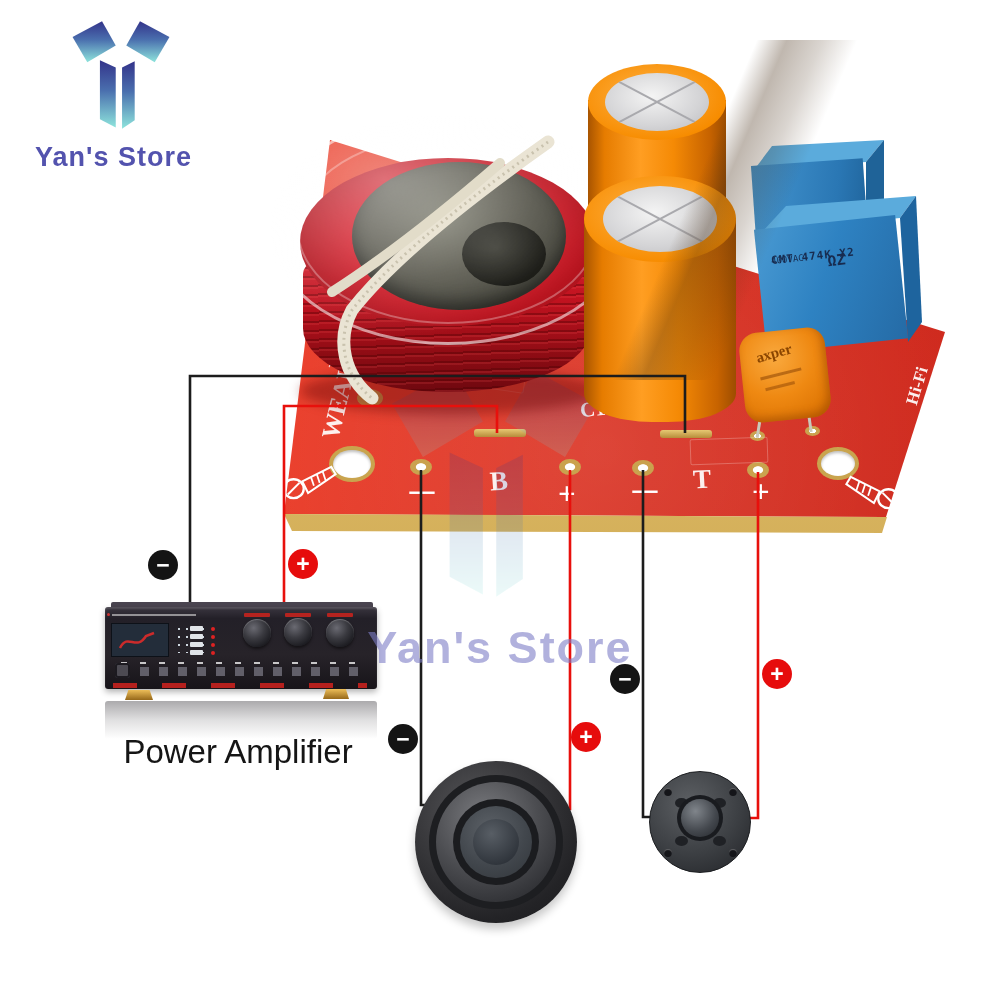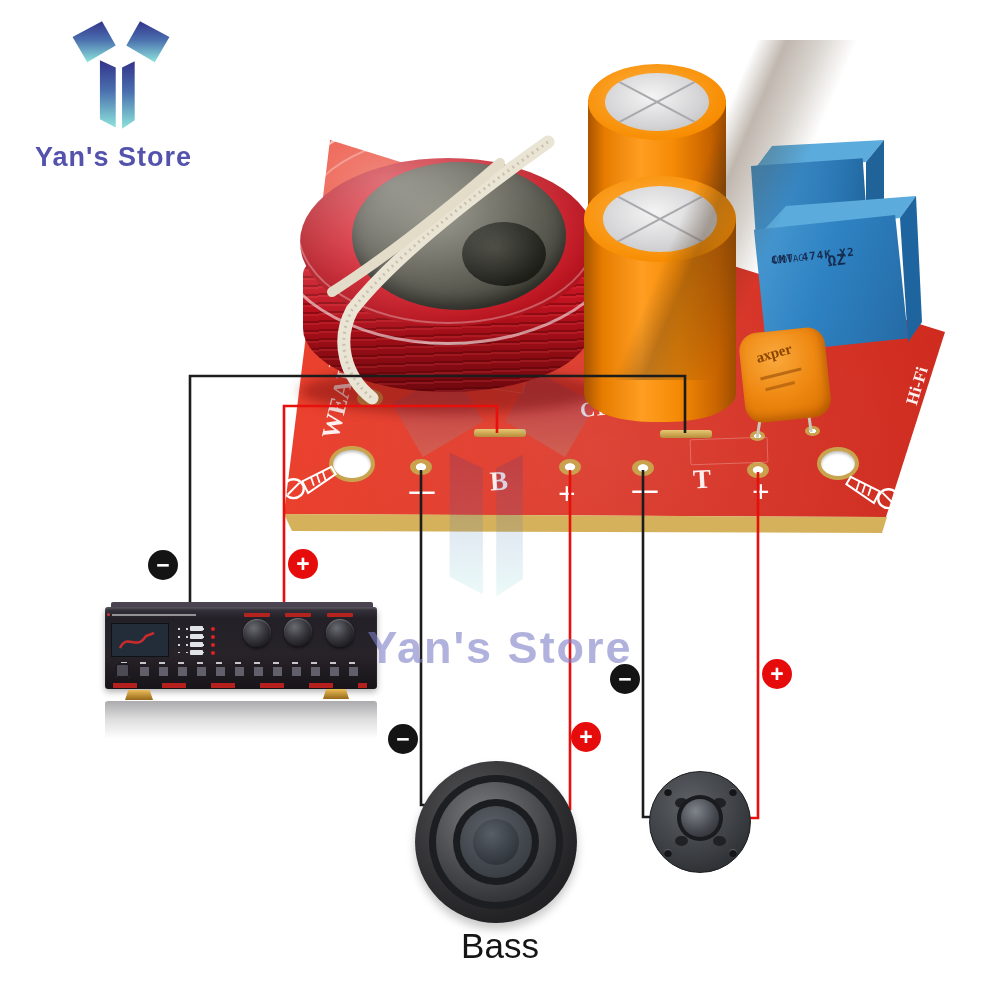--- a/index.html
+++ b/index.html
@@ -383,16 +383,16 @@
     <div class="tw-dome"></div>
   </div>
 
   <div class="badge minus bdg-amp-m">−</div>
   <div class="badge plus bdg-amp-p">+</div>
   <div class="badge minus bdg-bass-m">−</div>
   <div class="badge plus bdg-bass-p">+</div>
   <div class="badge minus bdg-tre-m">−</div>
   <div class="badge plus bdg-tre-p">+</div>
 
-  <div class="lbl lbl-bass">Bass</div>
+  <div class="lbl lbl-amp">Power Amplifier</div>
 
   <div class="wm-text">Yan's Store</div>
 </div>
 
 </body></html>

